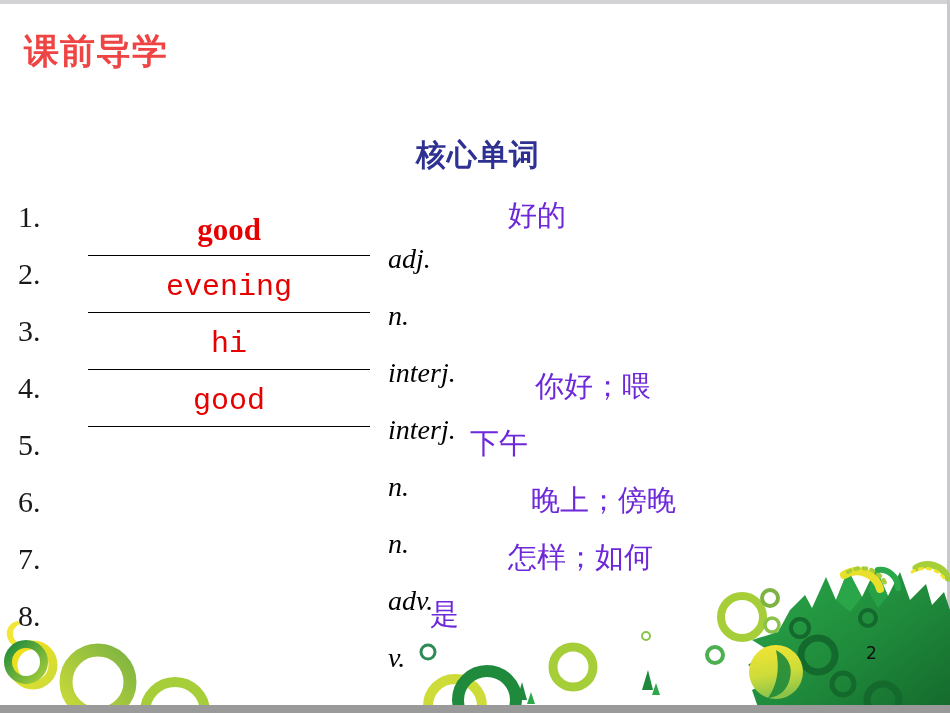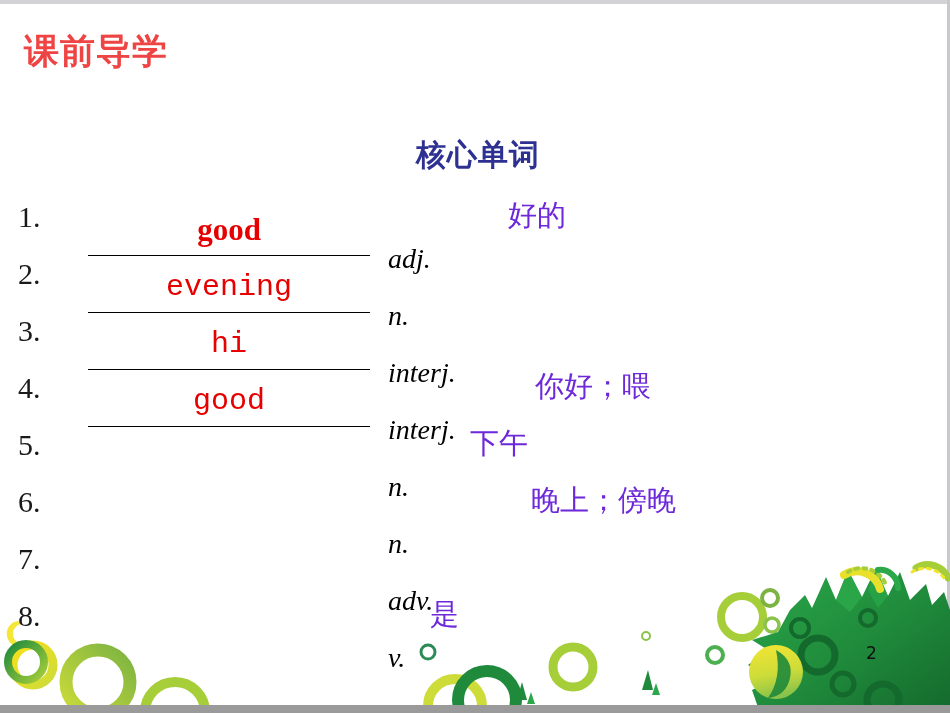--- a/index.html
+++ b/index.html
@@ -294,20 +294,21 @@
 
     <div class="word-row">
       <span class="row-index">6.</span>
       <span class="pos">n.</span>
       <span class="meaning m-e">晚上；傍晚</span>
     </div>
 
     <div class="word-row">
       <span class="row-index">7.</span>
       <span class="pos">adv.</span>
+      <span class="meaning m-a">怎样；如何</span>
     </div>
 
     <div class="word-row">
       <span class="row-index">8.</span>
       <span class="pos">v.</span>
       <span class="meaning m-f">是</span>
     </div>
 
   </div>
 

